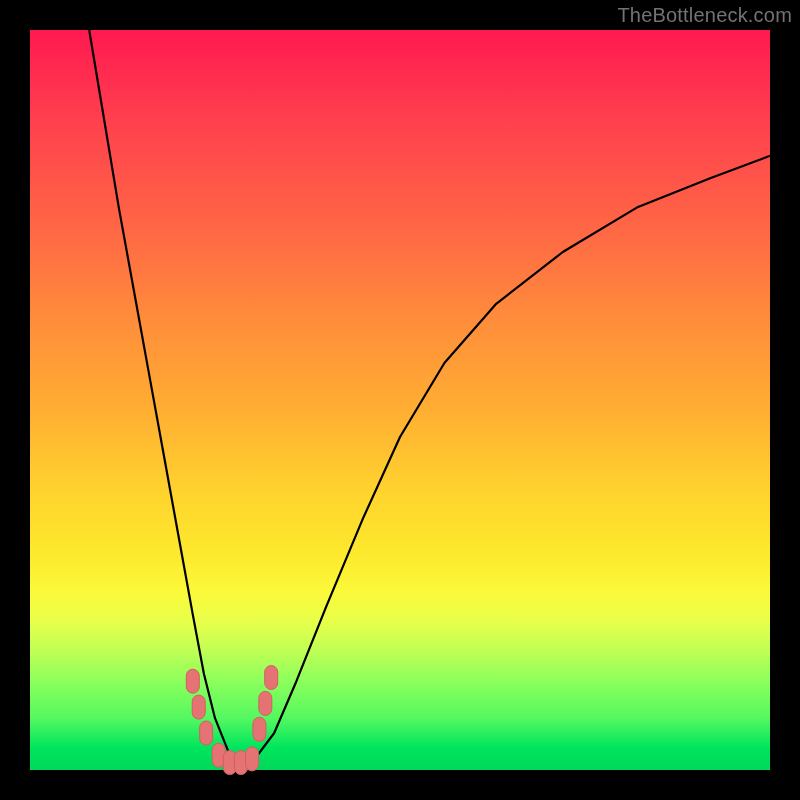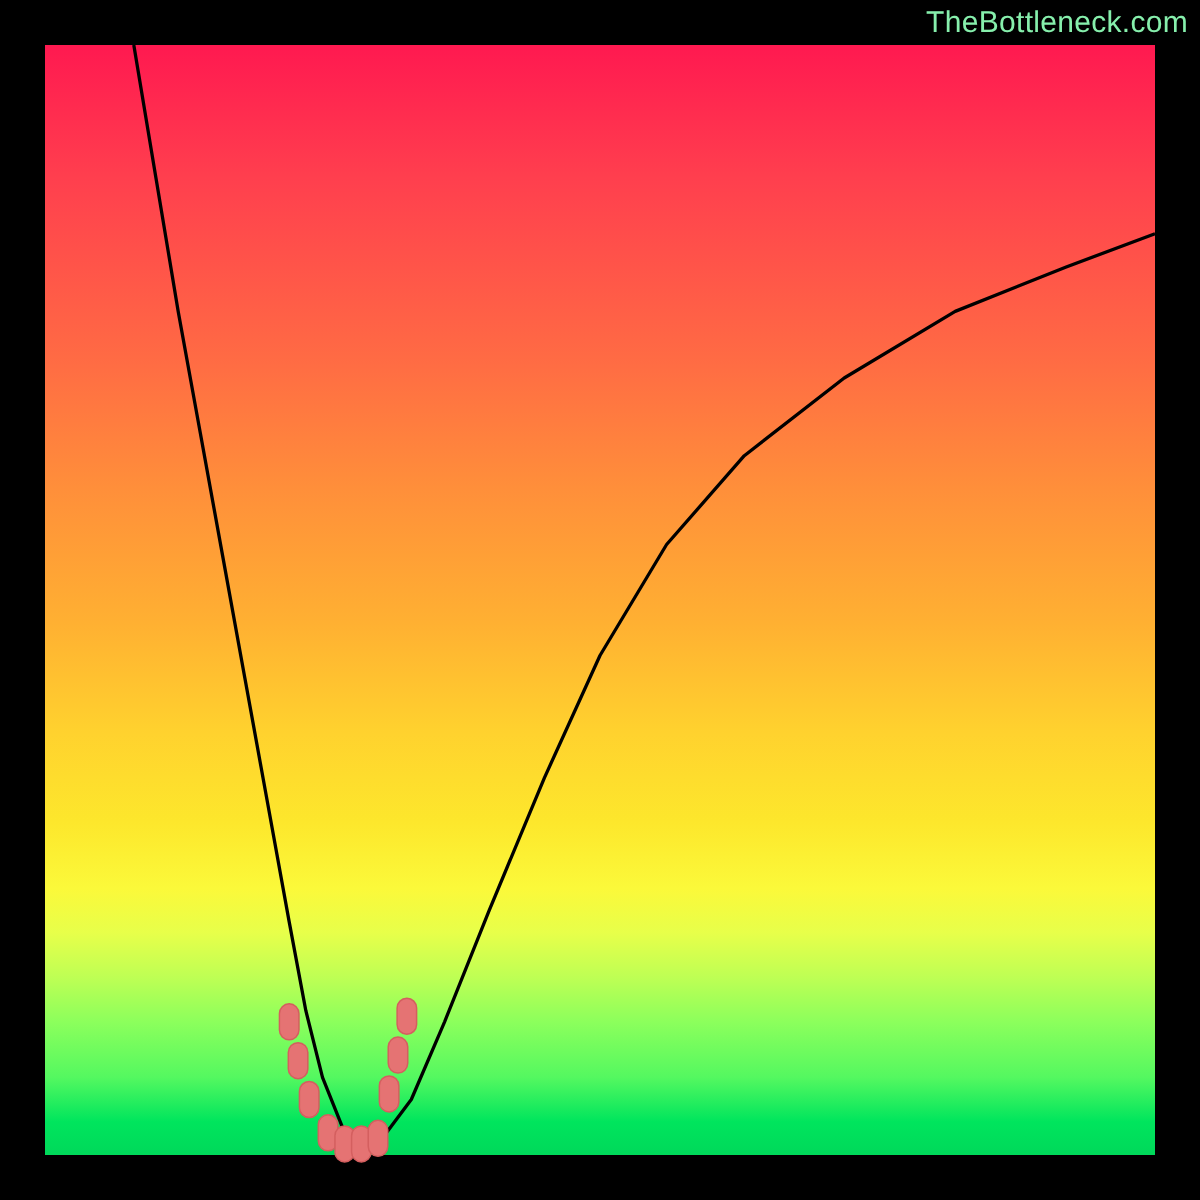--- a/index.html
+++ b/index.html
@@ -39,21 +39,21 @@
       #8cff5c 88%,
       #54f860 93%,
       #00e55d 97%,
       #00d85a 100%
     );
   }
   .watermark {
     position: absolute;
     top: 4px;
     right: 8px;
-    color: #86efac;
+    color: #737373;
     font-size: 20px;
     font-weight: 500;
     letter-spacing: 0.2px;
     user-select: none;
   }
   svg.curve {
     position: absolute;
     left: 0;
     top: 0;
     width: 740px;

